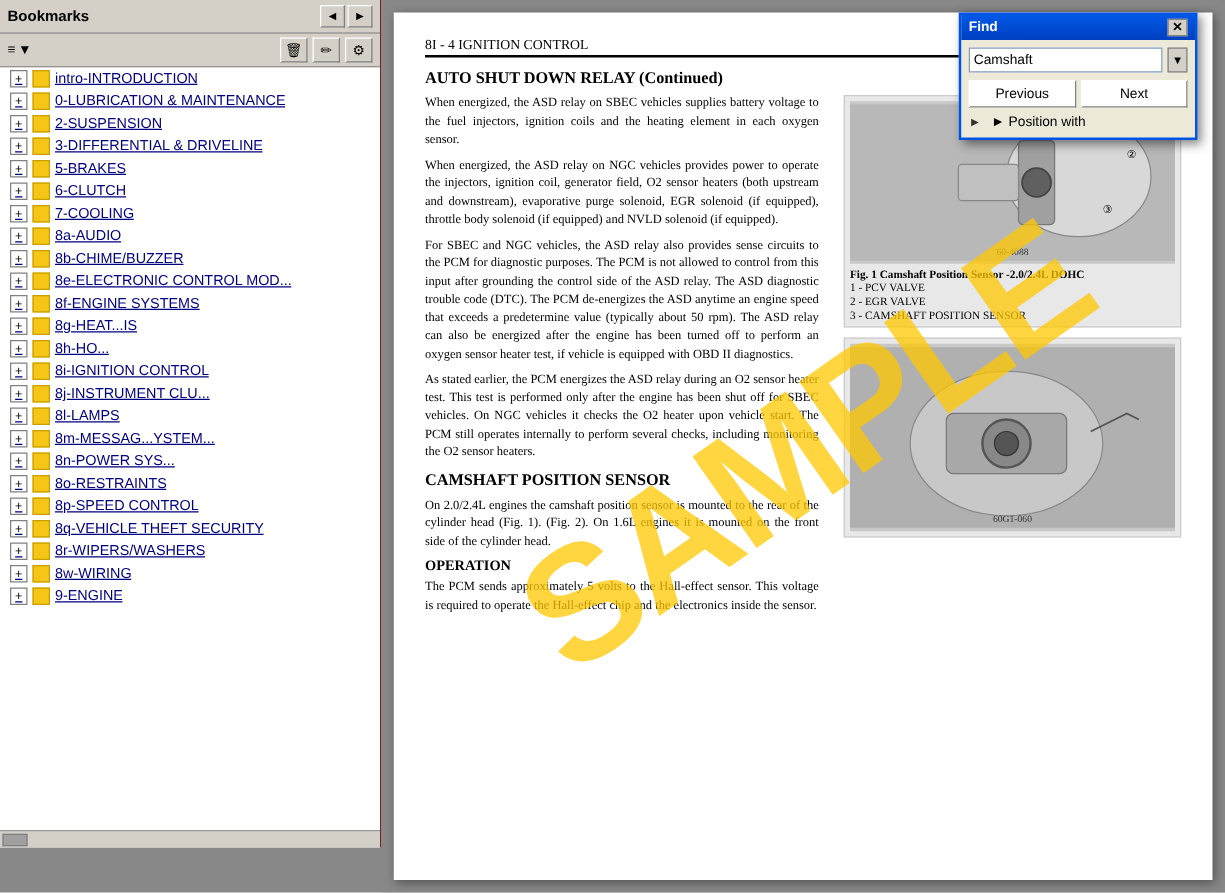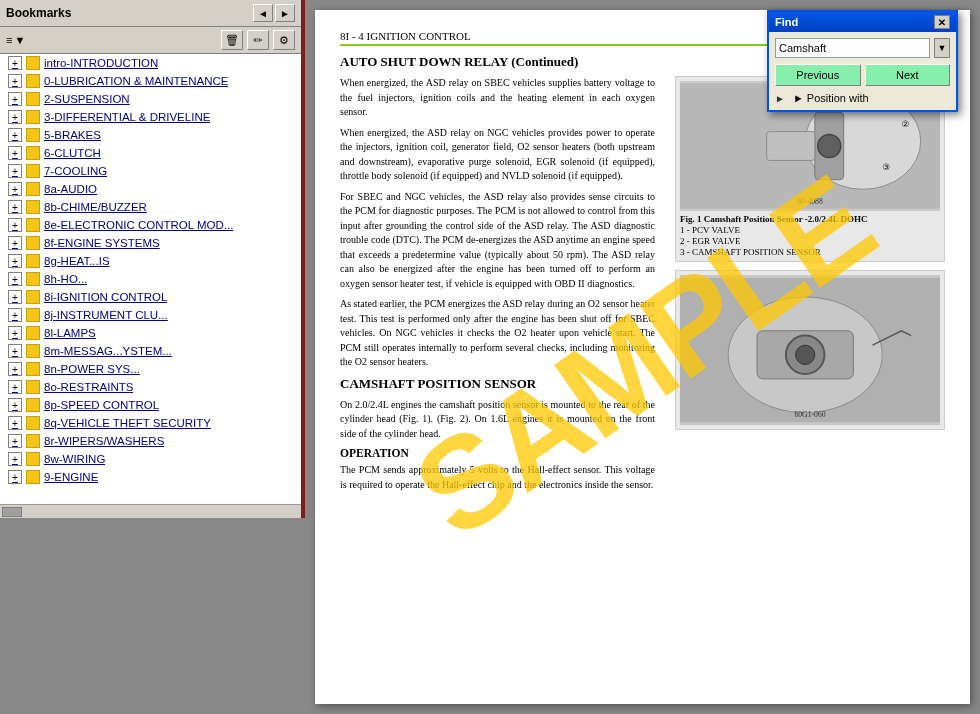--- a/index.html
+++ b/index.html
@@ -3,24 +3,24 @@
   <meta charset="utf-8">
   <style>
     * { box-sizing: border-box; margin: 0; padding: 0; }
     body { font-family: Arial, sans-serif; font-size: 12px; background: #888; width: 980px; height: 714px; overflow: hidden; display: flex; }
 
     
     #sidebar {
       width: 305px;
       min-width: 305px;
       background: #f0f0f0;
-      border-right: 4px solid #7f1d1d;
+      border-right: 1px solid #7f1d1d;
       display: flex;
       flex-direction: column;
-      height: 518px;
+      height: 678px;
     }
     #sidebar-header {
       background: #d4d0c8;
       border-bottom: 1px solid #808080;
       padding: 4px 6px;
       display: flex;
       align-items: center;
       justify-content: space-between;
     }
     #sidebar-title {
@@ -176,21 +176,21 @@
       cursor: pointer;
     }
     #find-buttons {
       display: flex;
       gap: 4px;
       margin-bottom: 6px;
     }
     .find-btn {
       flex: 1;
       height: 22px;
-      background: #86efac;
+      background: #ffffff;
       border: 1px solid #808080;
       border-top-color: #fff;
       border-left-color: #fff;
       font-size: 11px;
       cursor: pointer;
       display: flex; align-items: center; justify-content: center;
     }
     #replace-row {
       display: flex;
       align-items: center;
@@ -229,21 +229,21 @@
       pointer-events: none;
       z-index: 10;
       white-space: nowrap;
       font-family: Arial Black, sans-serif;
       letter-spacing: -4px;
     }
 
     .doc-header-line {
       display: flex;
       justify-content: space-between;
-      border-bottom: 2px solid #84cc16;
+      border-bottom: 2px solid #000000;
       margin-bottom: 8px;
       padding-bottom: 2px;
       font-size: 11px;
     }
     .doc-section-title {
       font-weight: bold;
       font-size: 13px;
       margin-bottom: 6px;
     }
     .doc-subsection-title {

